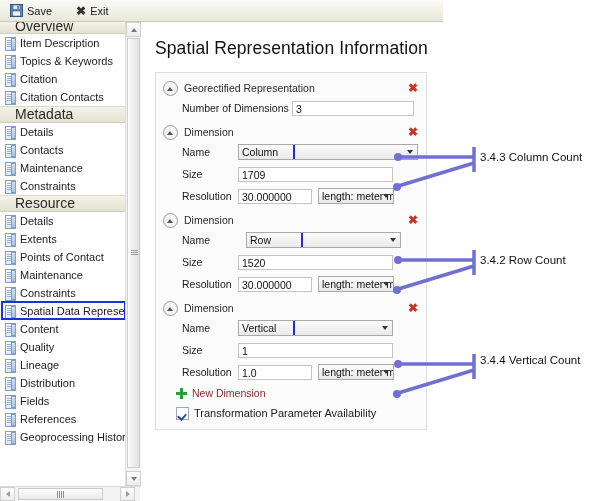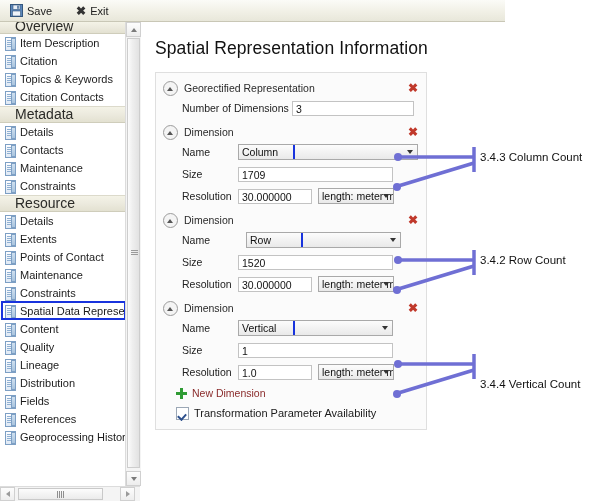--- a/index.html
+++ b/index.html
@@ -5,21 +5,21 @@
   html,body{margin:0;padding:0;}
   body{
     width:598px;height:501px;overflow:hidden;
     background:#ffffff;
     font-family:"Liberation Sans", sans-serif;
     font-size:11px;color:#1a1a1a;
     position:relative;
   }
   
   #toolbar{
-    position:absolute;left:0;top:0;width:505px;height:22px;
+    position:absolute;left:0;top:0;width:443px;height:22px;
     background:linear-gradient(to bottom,#fbfbf7 0%,#f1f0e6 55%,#e8e7da 100%);
     border-bottom:1px solid #c9c7b6;
     display:flex;align-items:center;gap:4px;box-sizing:border-box;padding-left:6px;
   }
   .tbtn{display:flex;align-items:center;gap:4px;padding:1px 7px 1px 3px;
         border:1px solid transparent;border-radius:2px;cursor:default;font-size:11px;color:#202020;}
   .floppy{width:13px;height:13px;position:relative;display:inline-block;}
   .xicon{font-size:12px;font-weight:bold;color:#333;line-height:1;}
   
   #sidebar{
@@ -160,28 +160,28 @@
         <span class="pg"></span>
         <span class="fold"></span>
       </span>
       <span>Item Description</span>
     </div>
     <div class="nav-item">
       <span class="docicon">
         <span class="pg"></span>
         <span class="fold"></span>
       </span>
+      <span>Topics &amp; Keywords</span>
+    </div>
+    <div class="nav-item">
+      <span class="docicon">
+        <span class="pg"></span>
+        <span class="fold"></span>
+      </span>
       <span>Citation</span>
-    </div>
-    <div class="nav-item">
-      <span class="docicon">
-        <span class="pg"></span>
-        <span class="fold"></span>
-      </span>
-      <span>Topics &amp; Keywords</span>
     </div>
     <div class="nav-item">
       <span class="docicon">
         <span class="pg"></span>
         <span class="fold"></span>
       </span>
       <span>Citation Contacts</span>
     </div>
     <div class="sec-head">Metadata</div>
     <div class="nav-item">
@@ -460,13 +460,13 @@
   <g>
     <path d="M395,364 L474,364" stroke="#6f6fd4" stroke-width="3.5" fill="none"></path>
     <path d="M395,394 L474,370" stroke="#6f6fd4" stroke-width="3.5" fill="none"></path>
     <circle cx="398" cy="364" r="4" fill="#6f6fd4"></circle>
     <circle cx="397" cy="394" r="4" fill="#6f6fd4"></circle>
     <path d="M474,354 L474,379" stroke="#6f6fd4" stroke-width="3.5" fill="none"></path>
   </g>
 </svg>
 <div class="anno-label" style="left:480px;top:151px;">3.4.3 Column Count</div>
 <div class="anno-label" style="left:480px;top:254px;">3.4.2 Row Count</div>
-<div class="anno-label" style="left:480px;top:378px;">3.4.4 Vertical Count</div>
+<div class="anno-label" style="left:480px;top:354px;">3.4.4 Vertical Count</div>
 
 </body></html>

